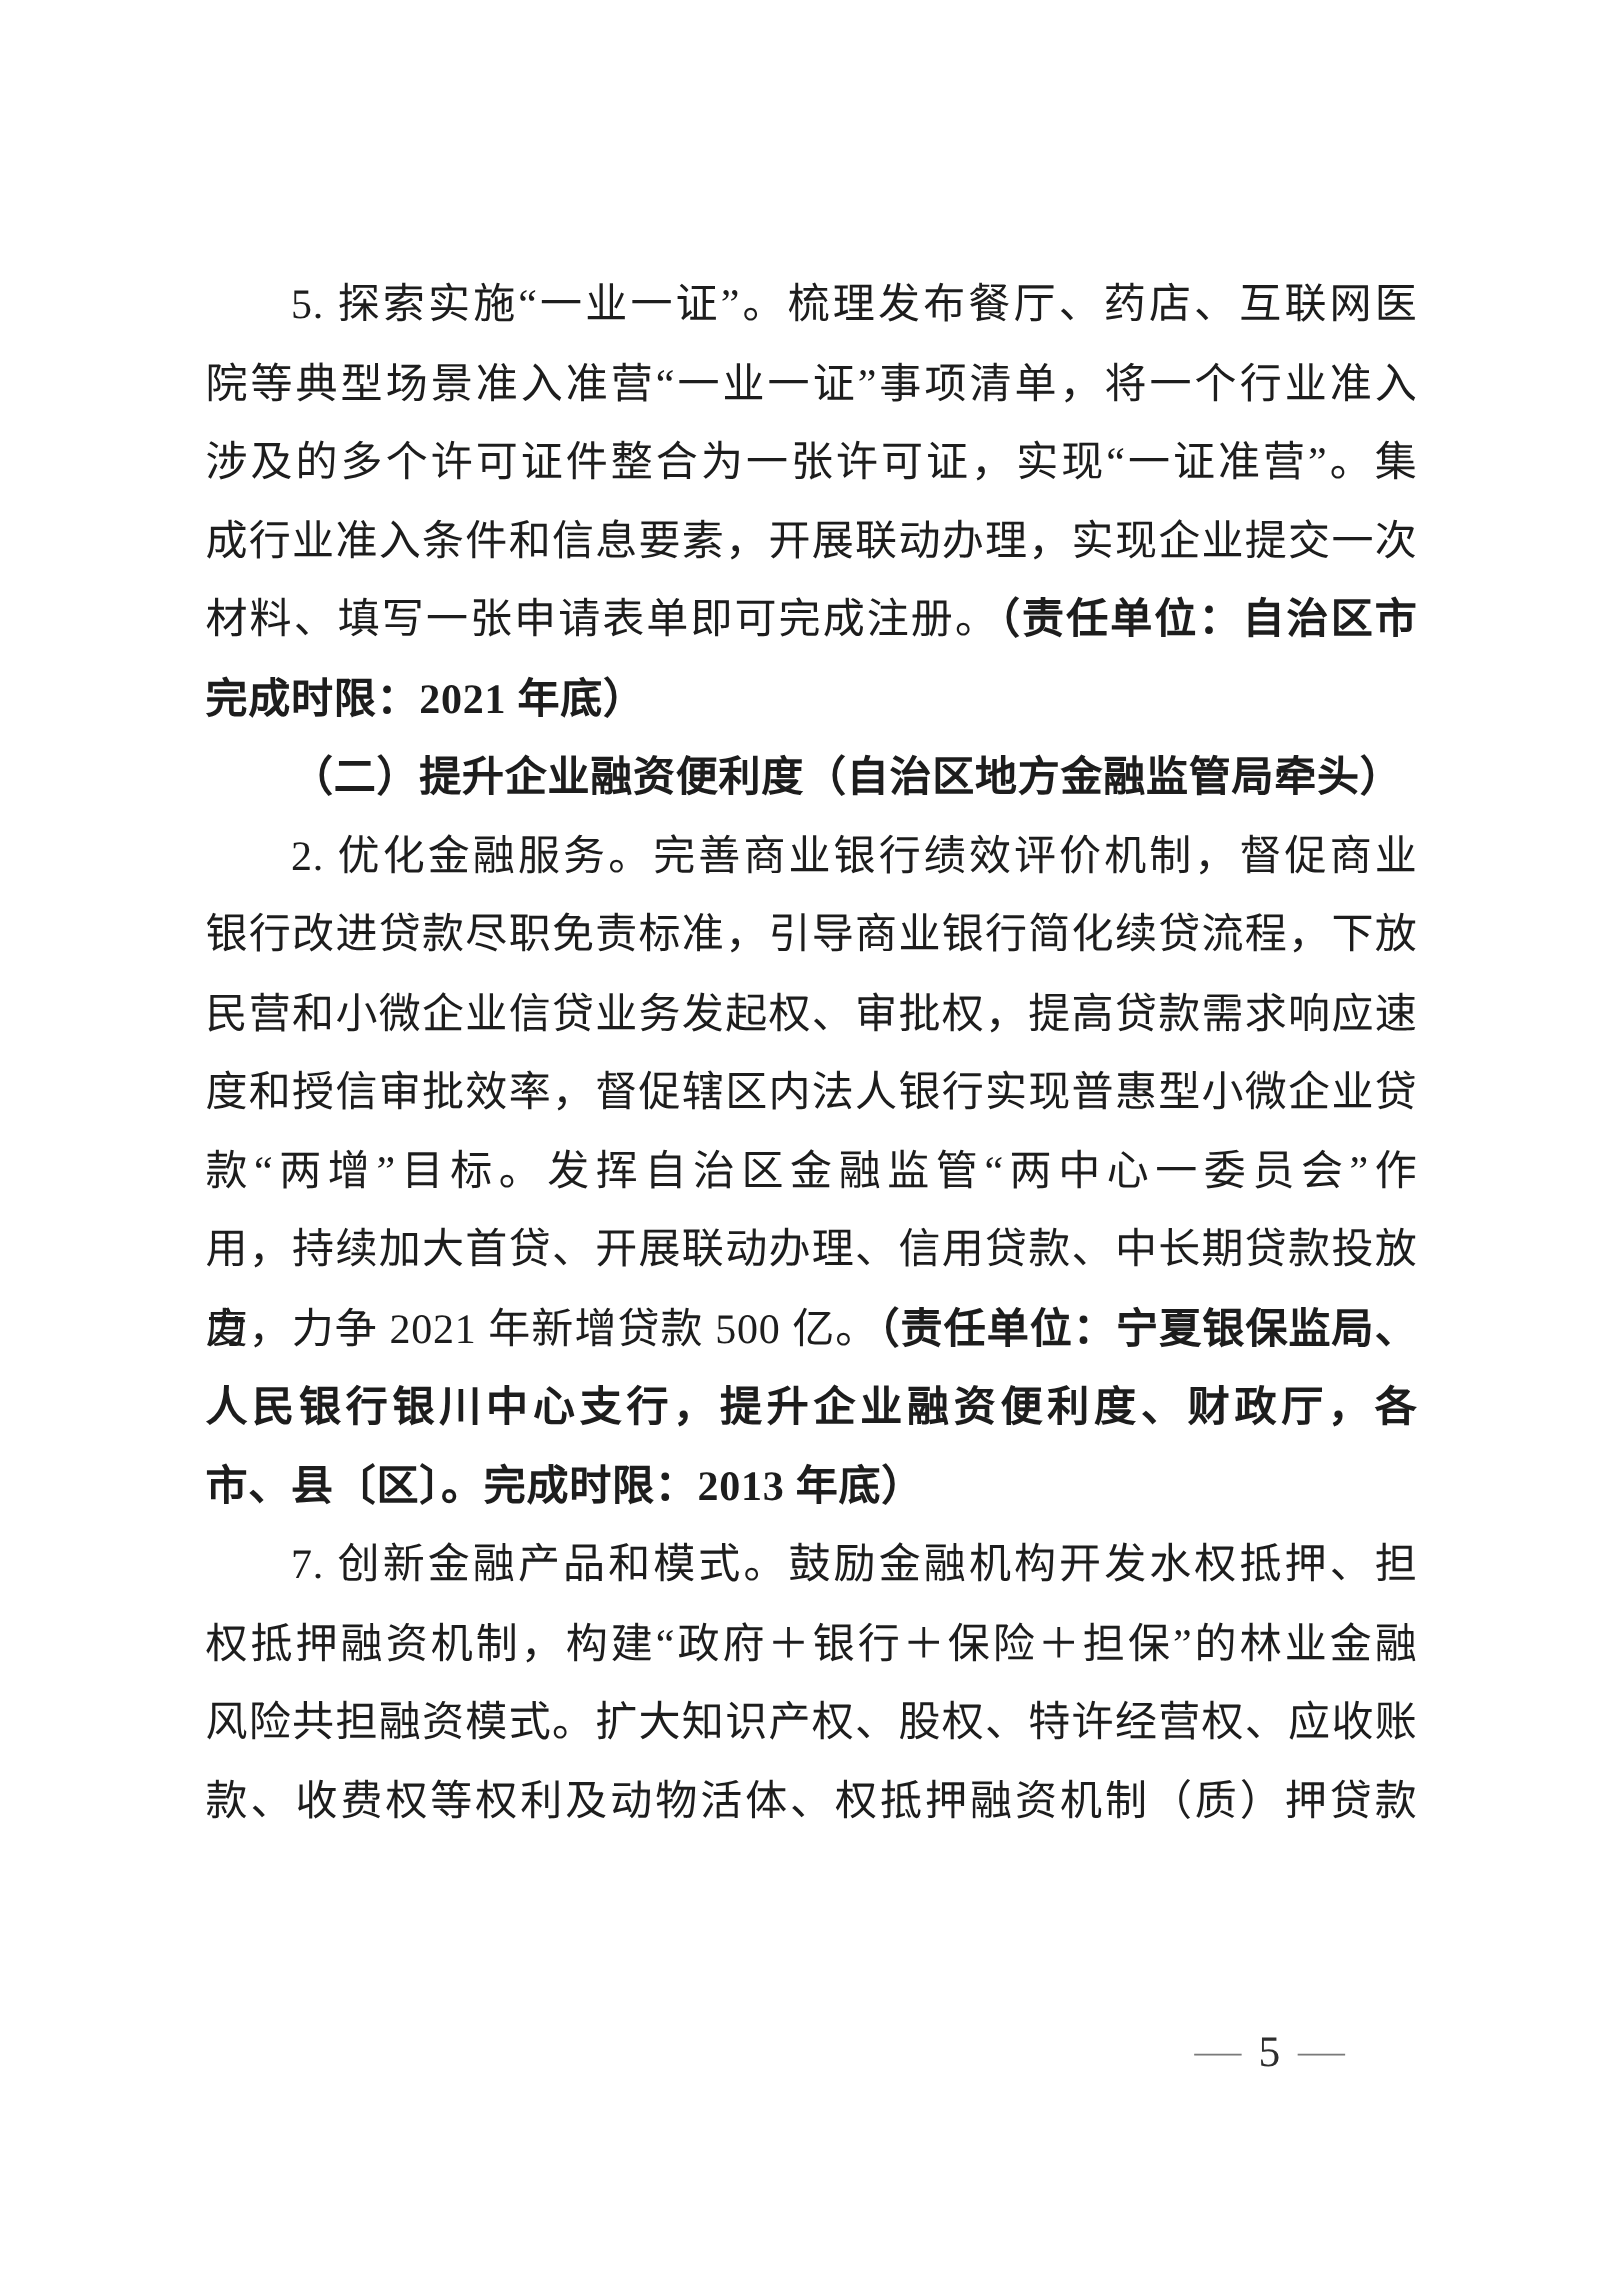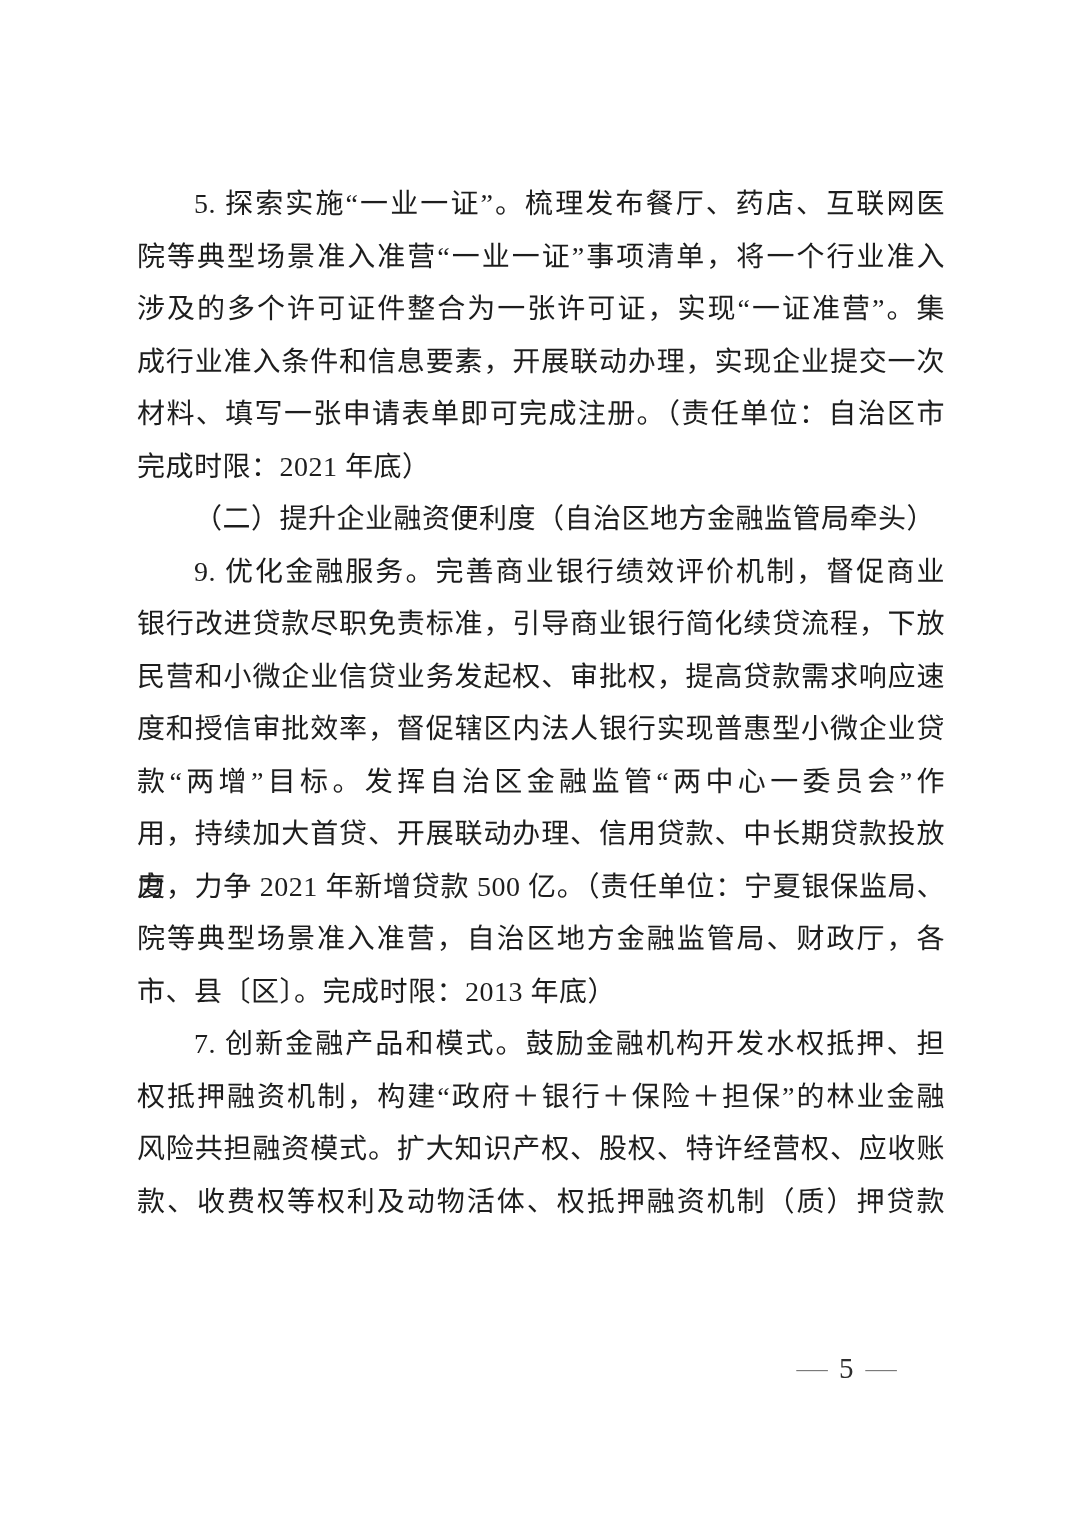--- a/index.html
+++ b/index.html
@@ -39,21 +39,21 @@
     white-space: nowrap;
   }
   .line.j {
     text-align-last: justify;
     white-space: normal;
   }
   .line.indent {
     text-indent: 57px;
   }
   .line span { white-space: inherit; }
-  .b { font-weight: 400; }
+  .b { font-weight: 700; }
   .footer {
     position: absolute;
     top: 1350px;
     left: 800px;
     height: 36px;
     display: flex;
     align-items: center;
     gap: 15px;
     font-size: 27px;
   }
@@ -75,28 +75,28 @@
 
   <div class="doc-body">
 
   <div class="line j indent"><span>5. 探索实施“一业一证”。梳理发布餐厅、药店、互联网医</span></div>
       <div class="line j"><span>院等典型场景准入准营“一业一证”事项清单，将一个行业准入</span></div>
       <div class="line j"><span>涉及的多个许可证件整合为一张许可证，实现“一证准营”。集</span></div>
       <div class="line j"><span>成行业准入条件和信息要素，开展联动办理，实现企业提交一次</span></div>
       <div class="line j"><span>材料、填写一张申请表单即可完成注册。</span><span class="b">（责任单位：自治区市</span></div>
       <div class="line"><span class="b">完成时限：2021 年底）</span></div>
       <div class="line indent"><span class="b">（二）提升企业融资便利度（自治区地方金融监管局牵头）</span></div>
-      <div class="line j indent"><span>9. 优化金融服务。完善商业银行绩效评价机制，督促商业</span></div>
+      <div class="line j indent"><span>2. 优化金融服务。完善商业银行绩效评价机制，督促商业</span></div>
       <div class="line j"><span>银行改进贷款尽职免责标准，引导商业银行简化续贷流程，下放</span></div>
       <div class="line j"><span>民营和小微企业信贷业务发起权、审批权，提高贷款需求响应速</span></div>
       <div class="line j"><span>度和授信审批效率，督促辖区内法人银行实现普惠型小微企业贷</span></div>
       <div class="line j"><span>款“两增”目标。发挥自治区金融监管“两中心一委员会”作</span></div>
       <div class="line j"><span>用，持续加大首贷、开展联动办理、信用贷款、中长期贷款投放力</span></div>
       <div class="line j"><span>度，力争 2021 年新增贷款 500 亿。</span><span class="b">（责任单位：宁夏银保监局、</span></div>
-      <div class="line j"><span class="b">院等典型场景准入准营，自治区地方金融监管局、财政厅，各</span></div>
+      <div class="line j"><span class="b">人民银行银川中心支行，提升企业融资便利度、财政厅，各</span></div>
       <div class="line"><span class="b">市、县〔区〕。完成时限：2013 年底）</span></div>
       <div class="line j indent"><span>7. 创新金融产品和模式。鼓励金融机构开发水权抵押、担</span></div>
       <div class="line j"><span>权抵押融资机制，构建“政府＋银行＋保险＋担保”的林业金融</span></div>
       <div class="line j"><span>风险共担融资模式。扩大知识产权、股权、特许经营权、应收账</span></div>
       <div class="line j"><span>款、收费权等权利及动物活体、权抵押融资机制（质）押贷款</span></div>
     </div>
 
   <div class="footer">
     <span class="dash">—</span>
     <span class="num">5</span>

